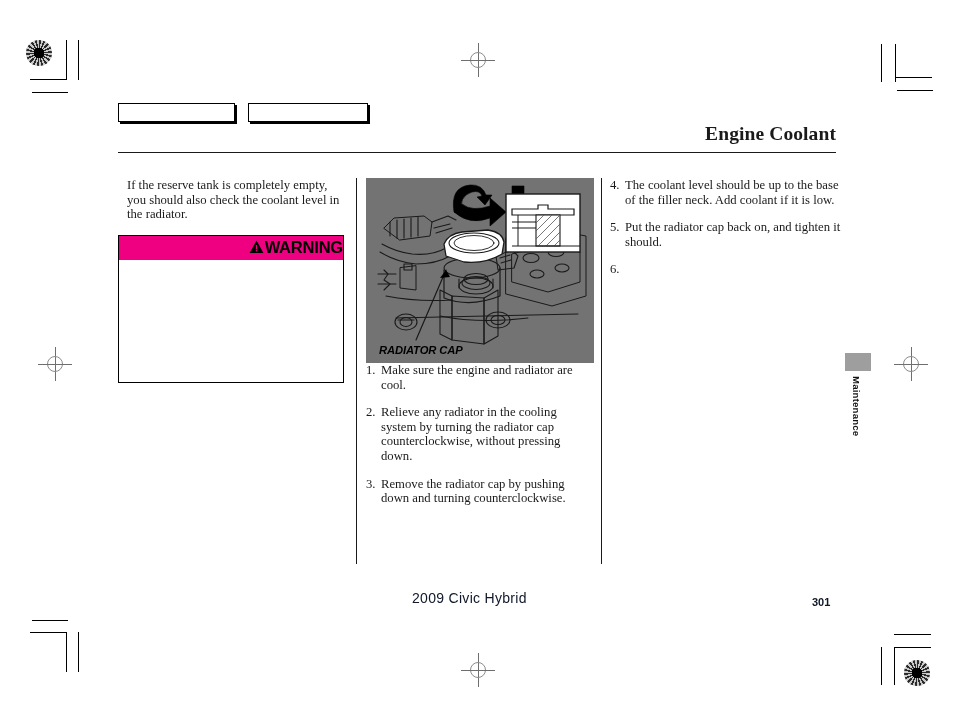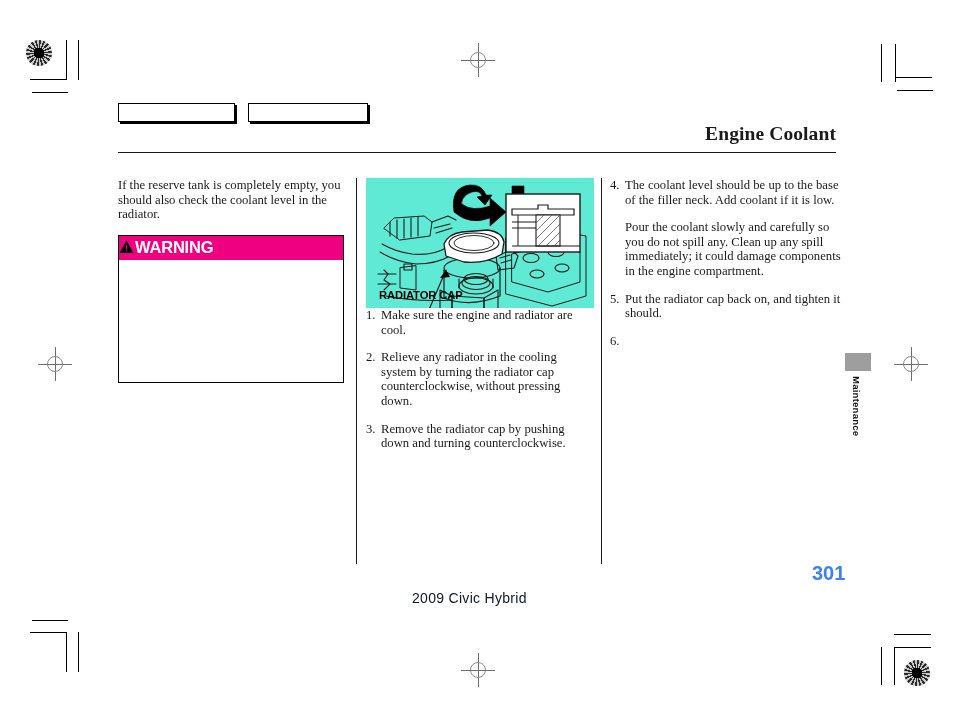--- a/index.html
+++ b/index.html
@@ -103,58 +103,59 @@
     position: absolute;
     width: 1px;
     background: #1a1a1a;
     top: 178px;
     height: 386px;
   }
   .col-rule.r1 { left: 356px; }
   .col-rule.r2 { left: 601px; }
 
   .body-par {
-    margin: 0 0 13px 0;
+    margin: 0 0 13px 9px;
   }
 
   
   .warning-box {
     margin-top: 13px;
     width: 226px;
     border: 1px solid #000;
     box-sizing: border-box;
     background: #fff;
   }
   .warning-head {
     background: #ee0080;
-    color: #ffffff;
-    text-align: left;
+    color: #000000;
+    text-align: right;
     font-family: "Liberation Sans", sans-serif;
     font-weight: bold;
     font-size: 16.5px;
     letter-spacing: -0.2px;
     padding: 3px 0 4px 0;
     line-height: 1;
   }
   .warn-tri {
     display: inline-block;
     vertical-align: -1px;
     margin-right: 1px;
   }
   .warning-body {
     height: 122px;
   }
 
   
   .illus {
     width: 228px;
-    height: 130px;
-    background: #5eead4;
+    height: 185px;
+    background: #737373;
     position: relative;
     overflow: hidden;
+    font-style: italic;
   }
   .illus svg { display: block; }
   .illus-label {
     position: absolute;
     left: 13px;
     bottom: 5px;
     font-family: "Liberation Sans", sans-serif;
     font-weight: bold;
     font-size: 11.2px;
     letter-spacing: -0.1px;
@@ -185,25 +186,25 @@
     left: 412px;
     top: 590px;
     font-family: "Liberation Sans", sans-serif;
     font-size: 14px;
     letter-spacing: 0.3px;
     color: #0f172a;
   }
   .footer-page {
     position: absolute;
     left: 812px;
-    top: 562px;
+    top: 596px;
     font-family: "Liberation Sans", sans-serif;
     font-weight: bold;
-    font-size: 20px;
-    color: #3b82f6;
+    font-size: 11px;
+    color: #0f172a;
   }
 
   
   .side-tab-marker {
     position: absolute;
     left: 845px;
     top: 353px;
     width: 26px;
     height: 18px;
     background: #9e9e9e;
@@ -387,23 +388,20 @@
   </ol>
 </div>
 
 <div class="col col-right">
   <ol class="steps">
     <li style="margin-bottom:13px;">
       <span class="num">4.</span>
       <span>The coolant level should be up to the base of the filler neck. Add coolant if it is low.</span>
     </li>
     <li style="margin-bottom:13px;">
-      <span>Pour the coolant slowly and carefully so you do not spill any. Clean up any spill immediately; it could damage components in the engine compartment.</span>
-    </li>
-    <li style="margin-bottom:13px;">
       <span class="num">5.</span>
       <span>Put the radiator cap back on, and tighten it should.</span>
     </li>
     <li style="margin-bottom:13px;">
       <span class="num">6.</span>
     </li>
   </ol>
 </div>
 
 <div class="side-tab-marker"></div>

